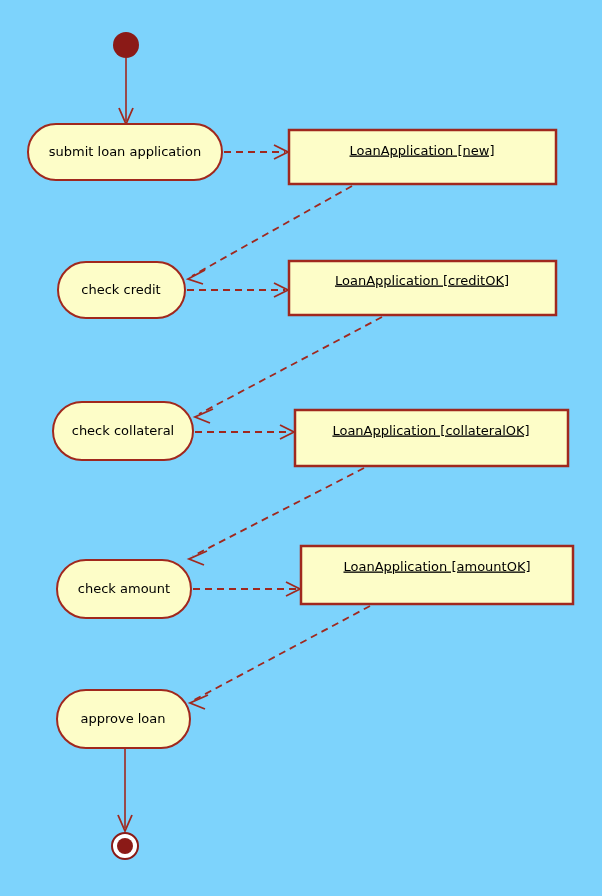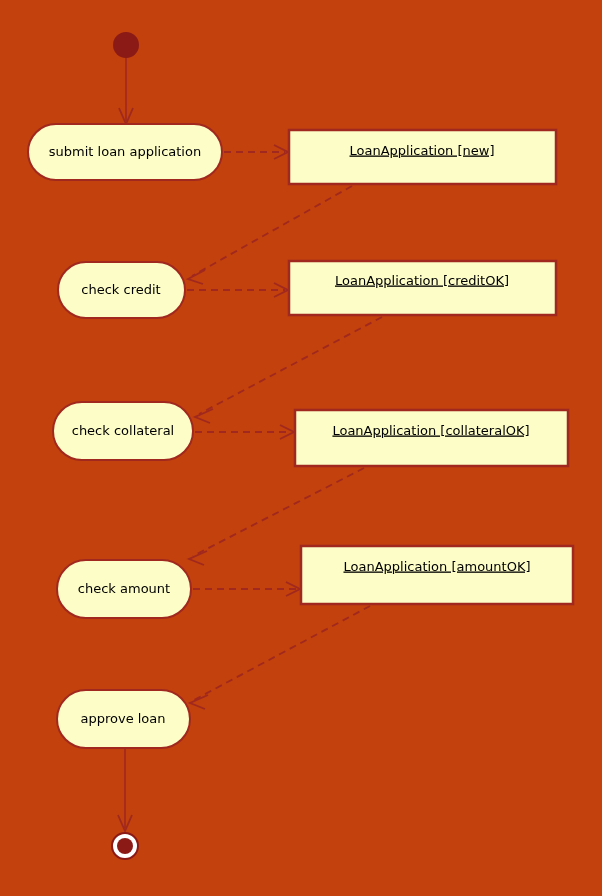--- a/index.html
+++ b/index.html
@@ -7,21 +7,21 @@
     padding: 0;
     background: #ffffff;
   }
   body {
     font-family: "DejaVu Sans", sans-serif;
   }
   #diagram-root {
     position: relative;
     width: 602px;
     height: 896px;
-    background: #c2410c;
+    background: #7dd3fc;
     overflow: hidden;
   }
   #diagram-svg {
     position: absolute;
     top: 0;
     left: 0;
     width: 602px;
     height: 896px;
   }
   .activity-label,

